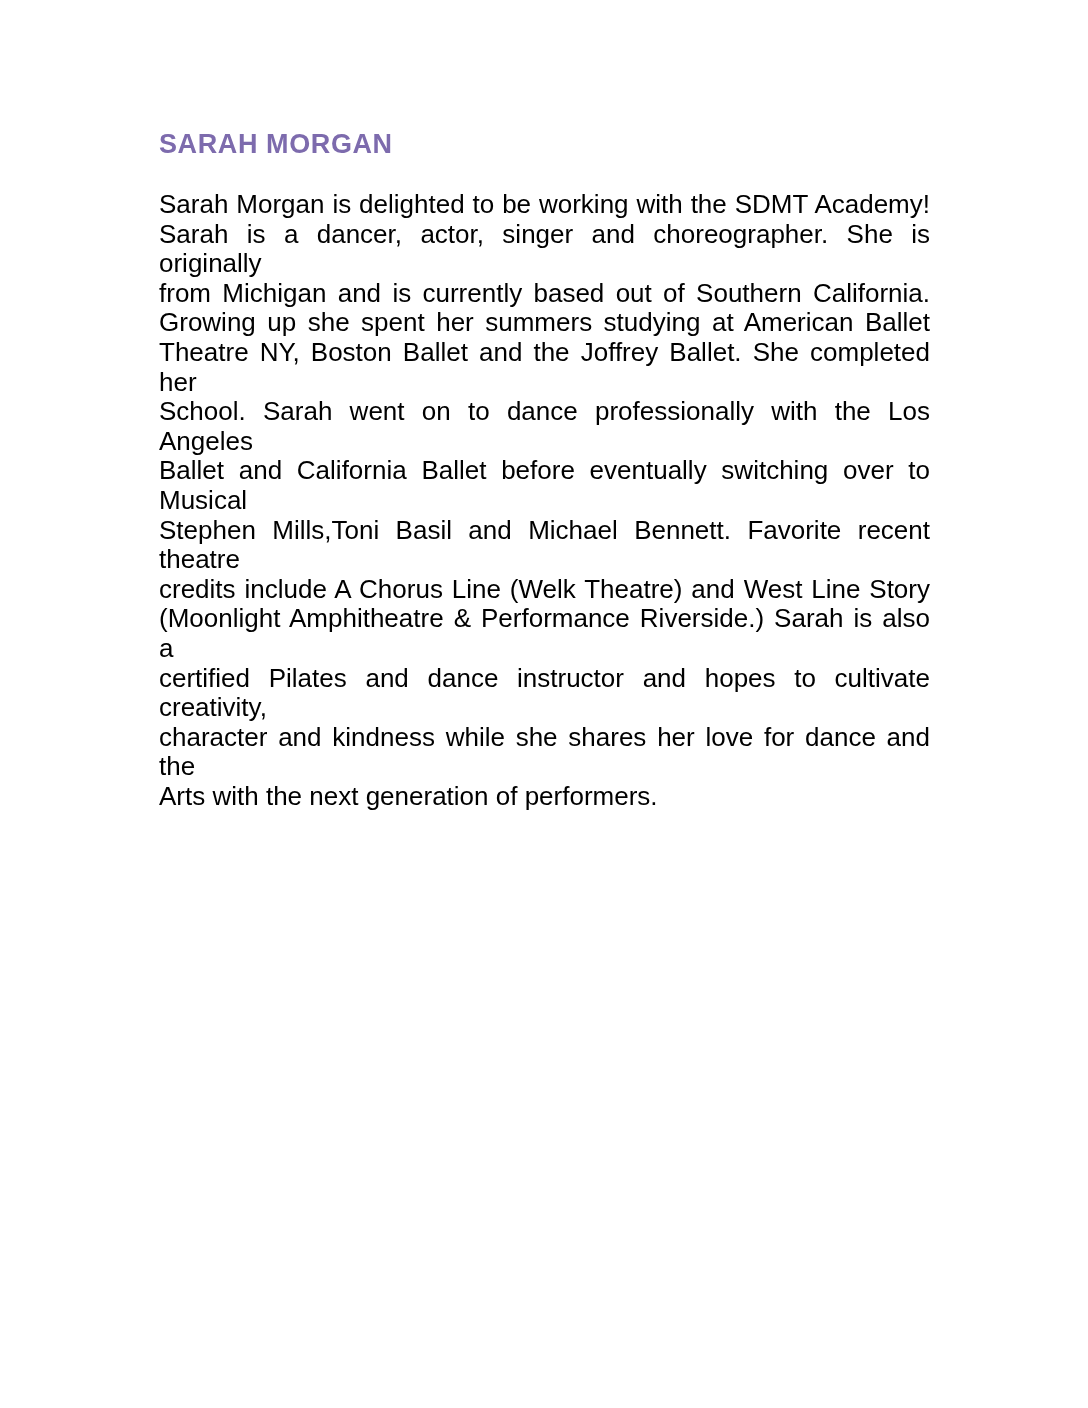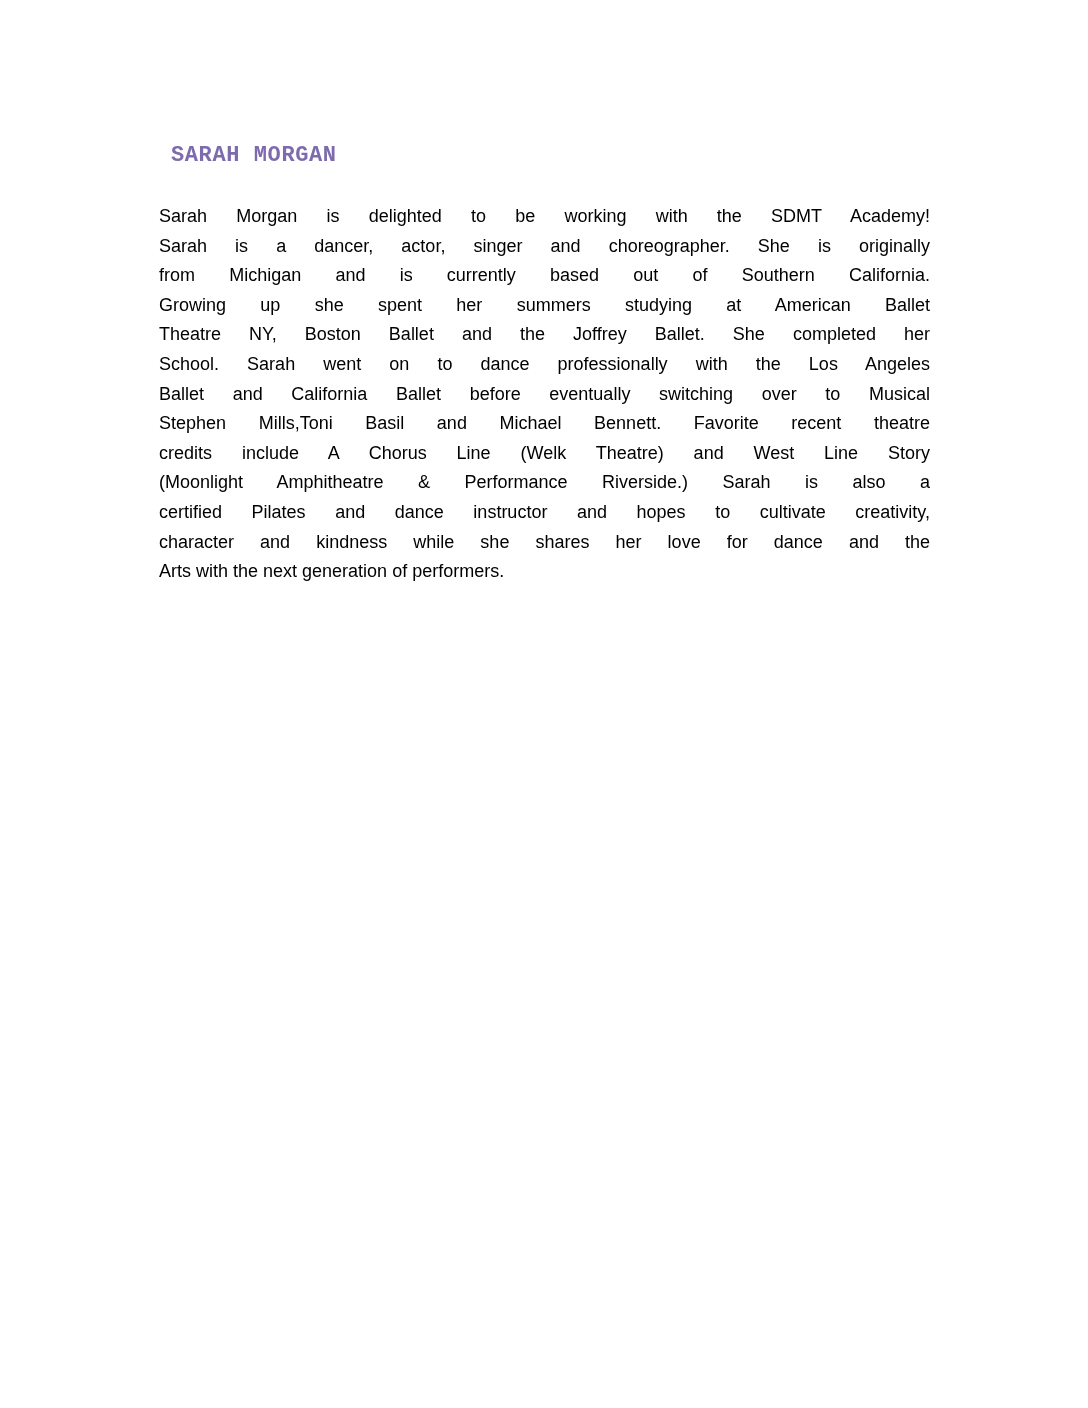--- a/index.html
+++ b/index.html
@@ -15,31 +15,30 @@
     font-family: "Liberation Sans", sans-serif;
     overflow: hidden;
   }
   .content {
     position: absolute;
     left: 159px;
     top: 131px;
     width: 771px;
   }
   .heading {
-    margin: 12px;
-    font-size: 22px;
+    margin: 0;
+    font-size: 27px;
     line-height: 26px;
     font-weight: bold;
     letter-spacing: 0.6px;
     color: #7d6bad; 
-    font-family: Liberation Mono, monospace;
   }
   .bio {
     margin-top: 33px;
-    font-size: 18px;
+    font-size: 26px;
     line-height: 29.6px;
     color: #000000;
   }
   .bio .line {
     text-align: justify;
     text-align-last: justify;
     white-space: normal;
   }
   .bio .line.last {
     text-align-last: left;

